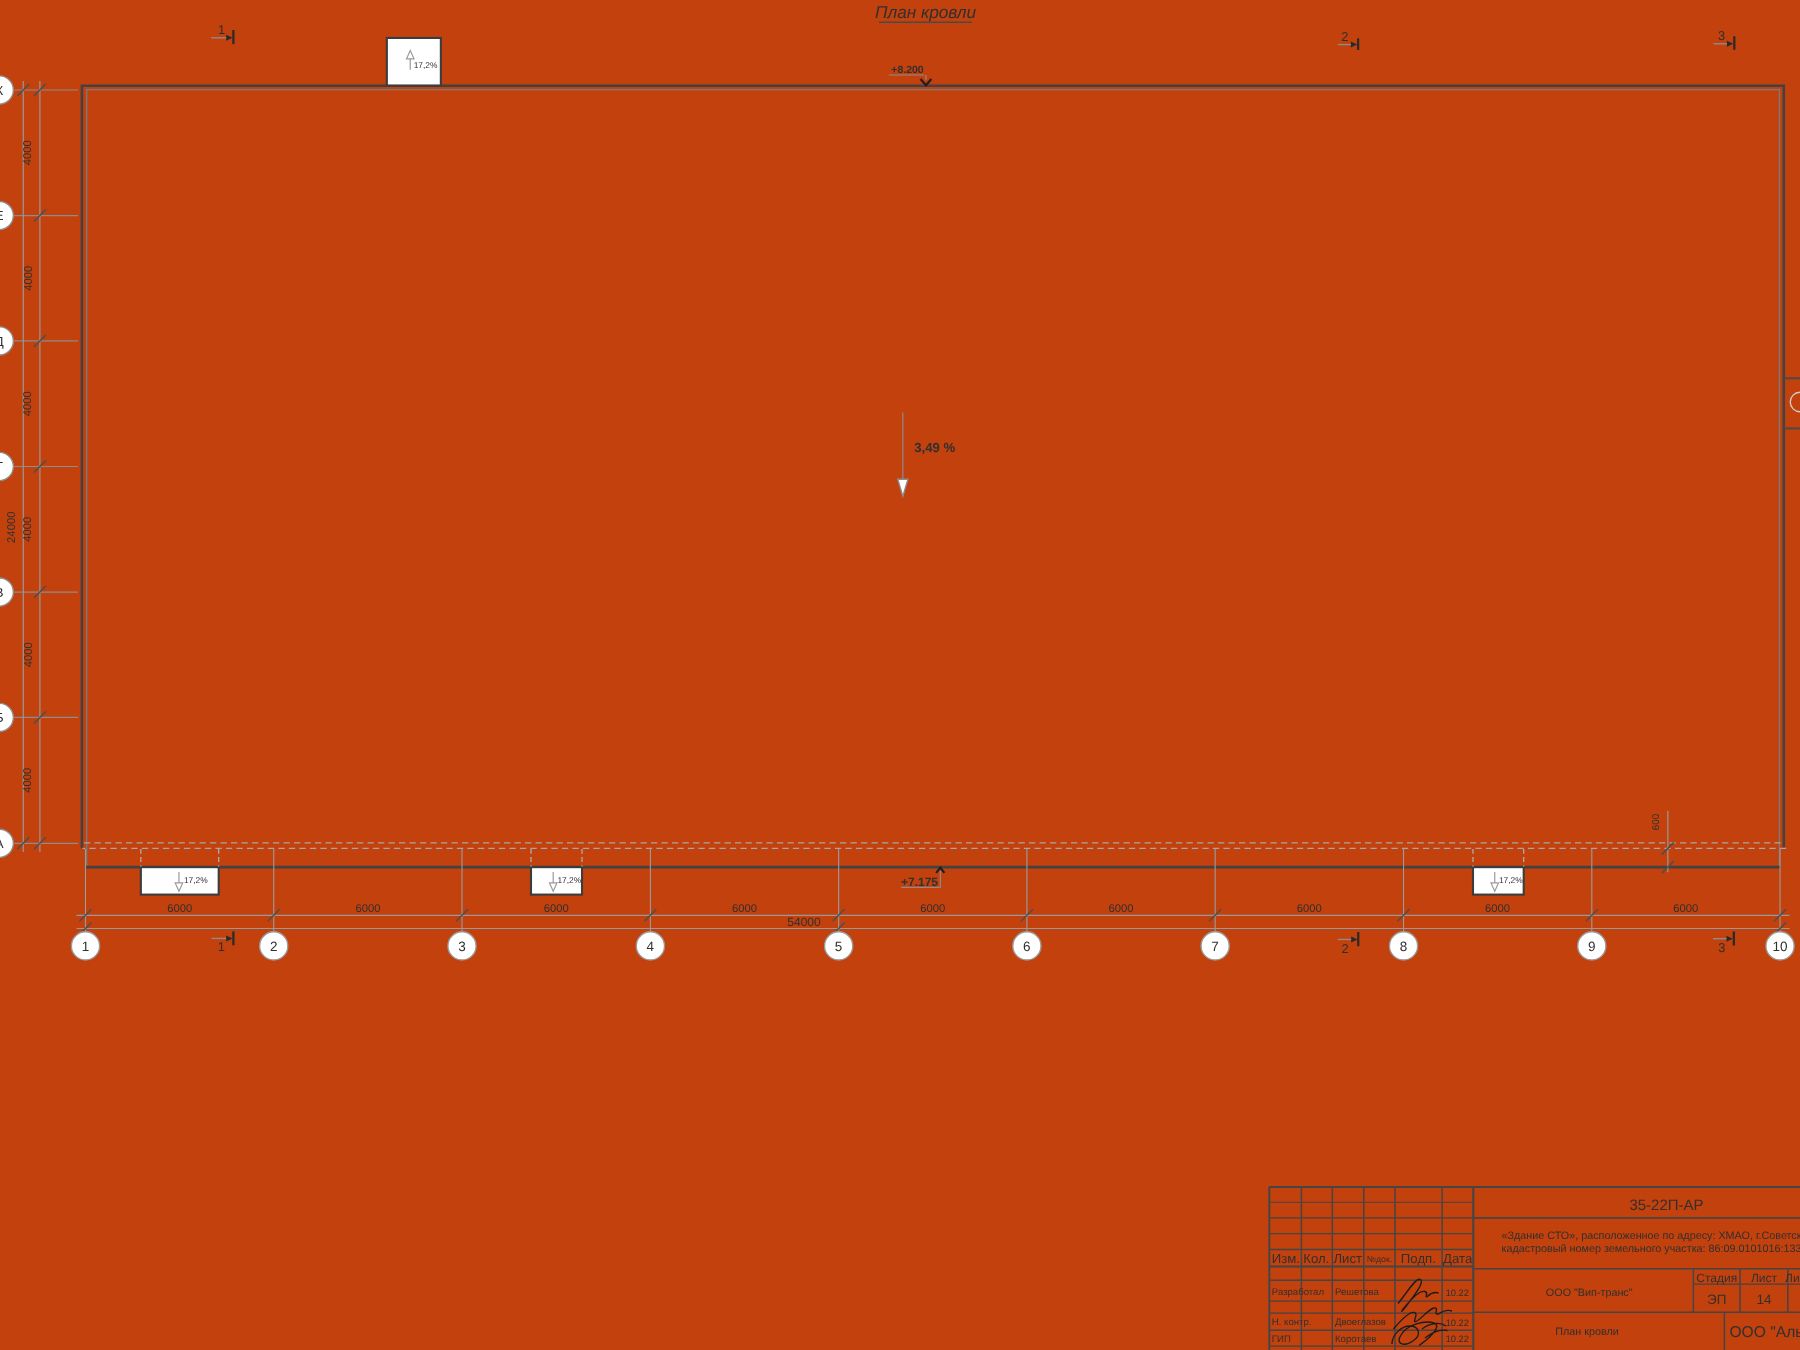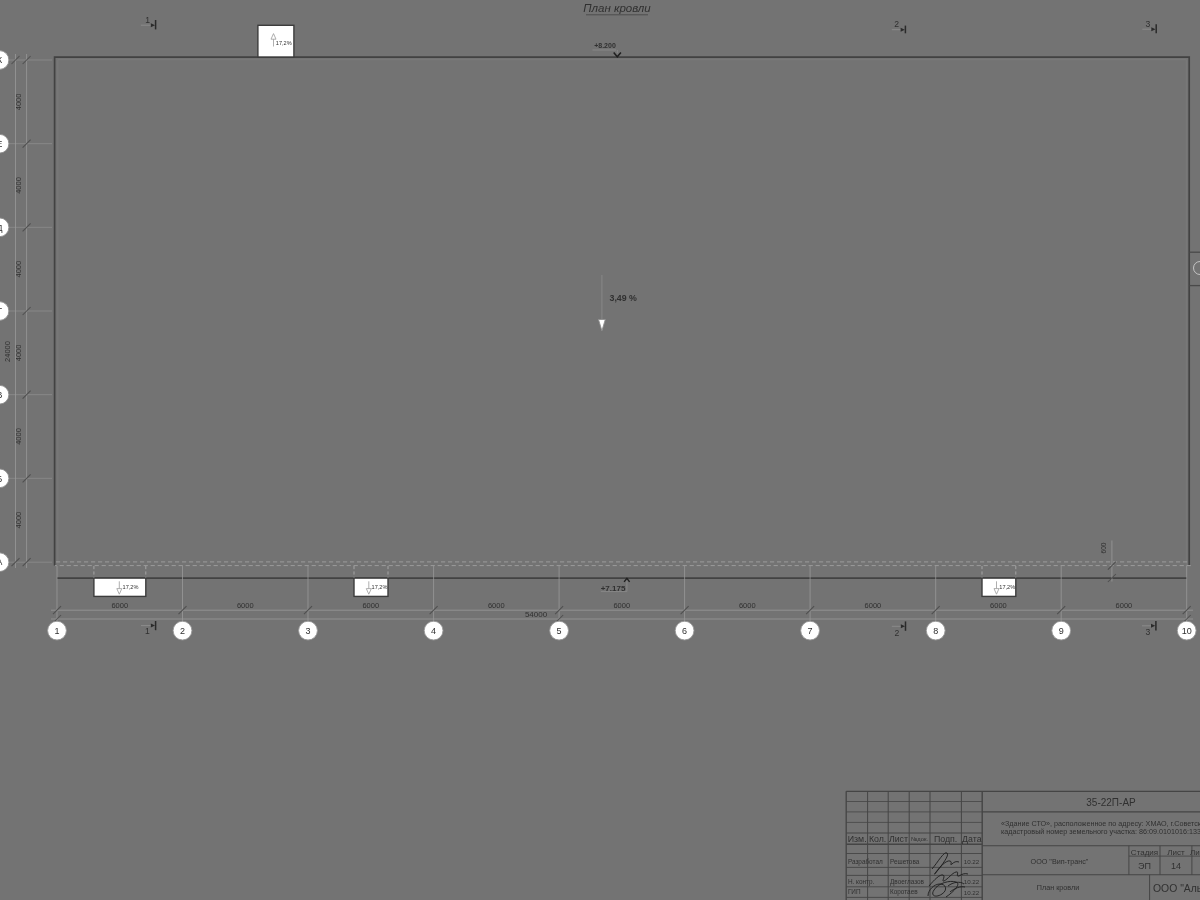--- a/index.html
+++ b/index.html
@@ -1,16 +1,16 @@
 <!DOCTYPE html>
 <html><head>
 <meta charset="utf-8">
 <style>
   html,body{margin:0;padding:0;background:#ffffff;}
-  #page{position:relative;width:1200px;height:900px;background:#737373;overflow:hidden;
+  #page{position:relative;width:1200px;height:900px;background:#c2410c;overflow:hidden;
         font-family:"Liberation Sans", sans-serif;}
   svg{position:absolute;left:0;top:0;}
   text{font-family:"Liberation Sans", sans-serif;fill:#303030;}
 </style>
 </head>
 <body>
 <div id="page">
 <svg width="1200" height="900" viewBox="0 0 1200 900">
 
 <g>

